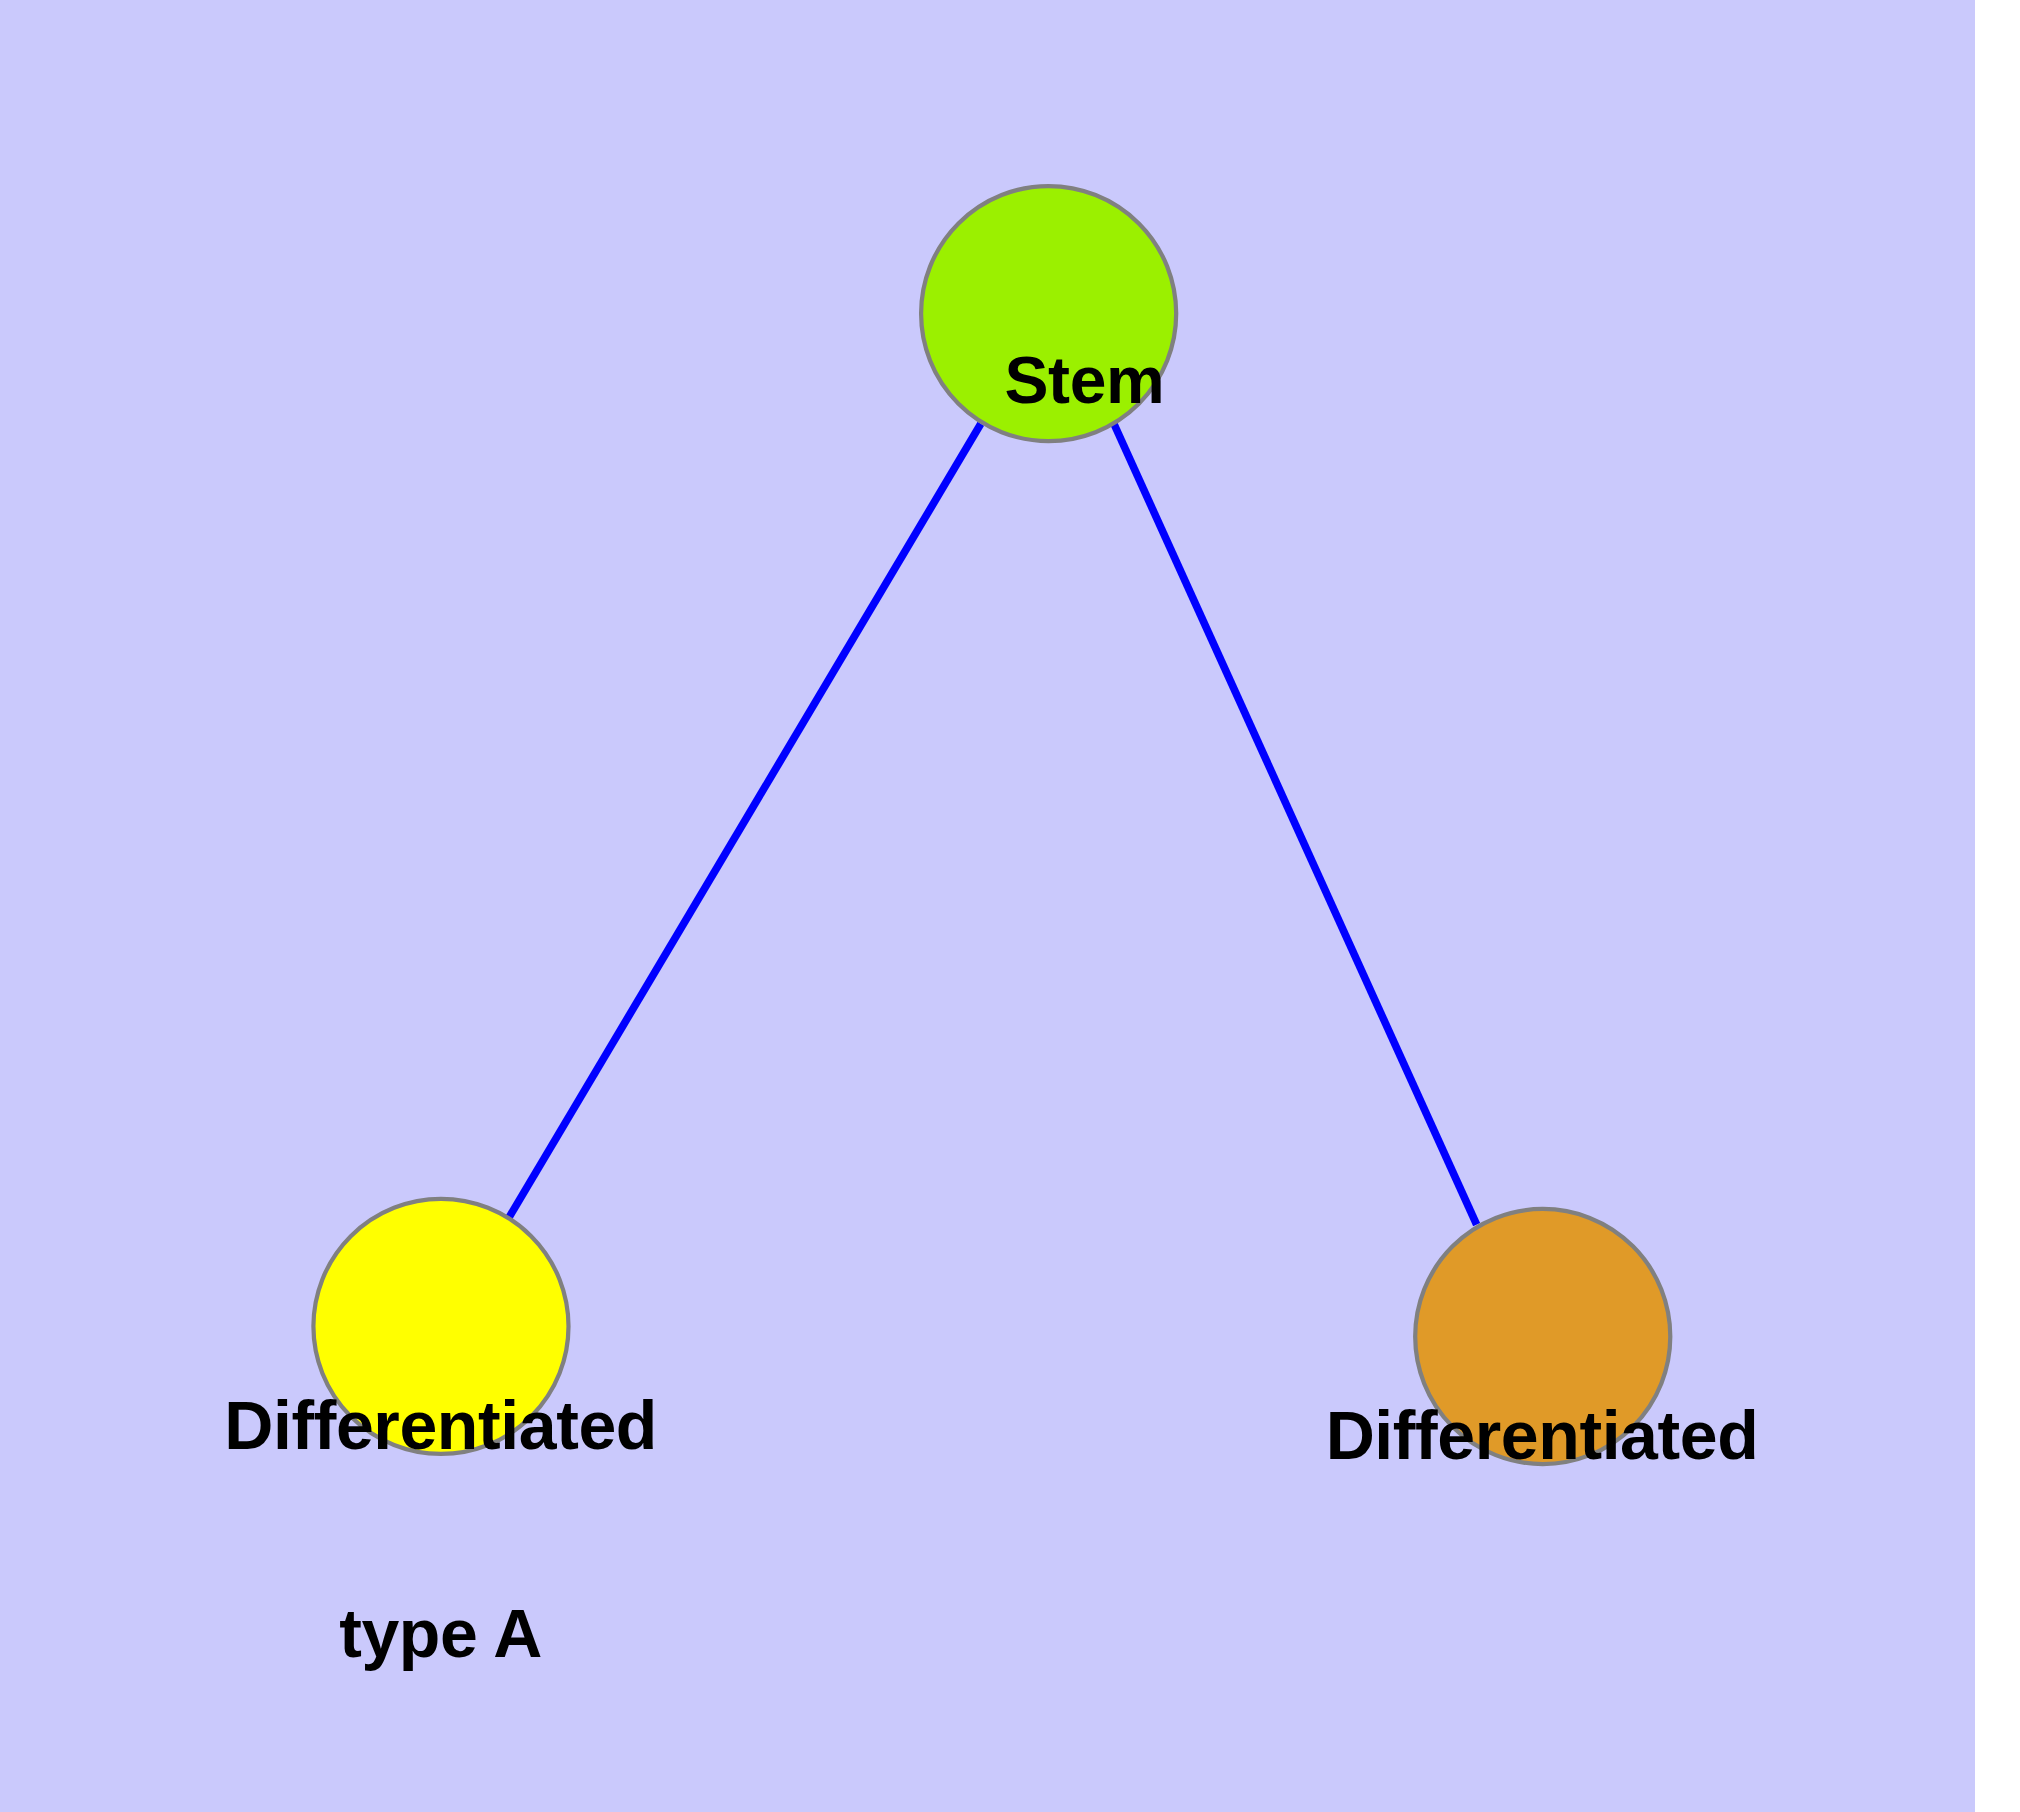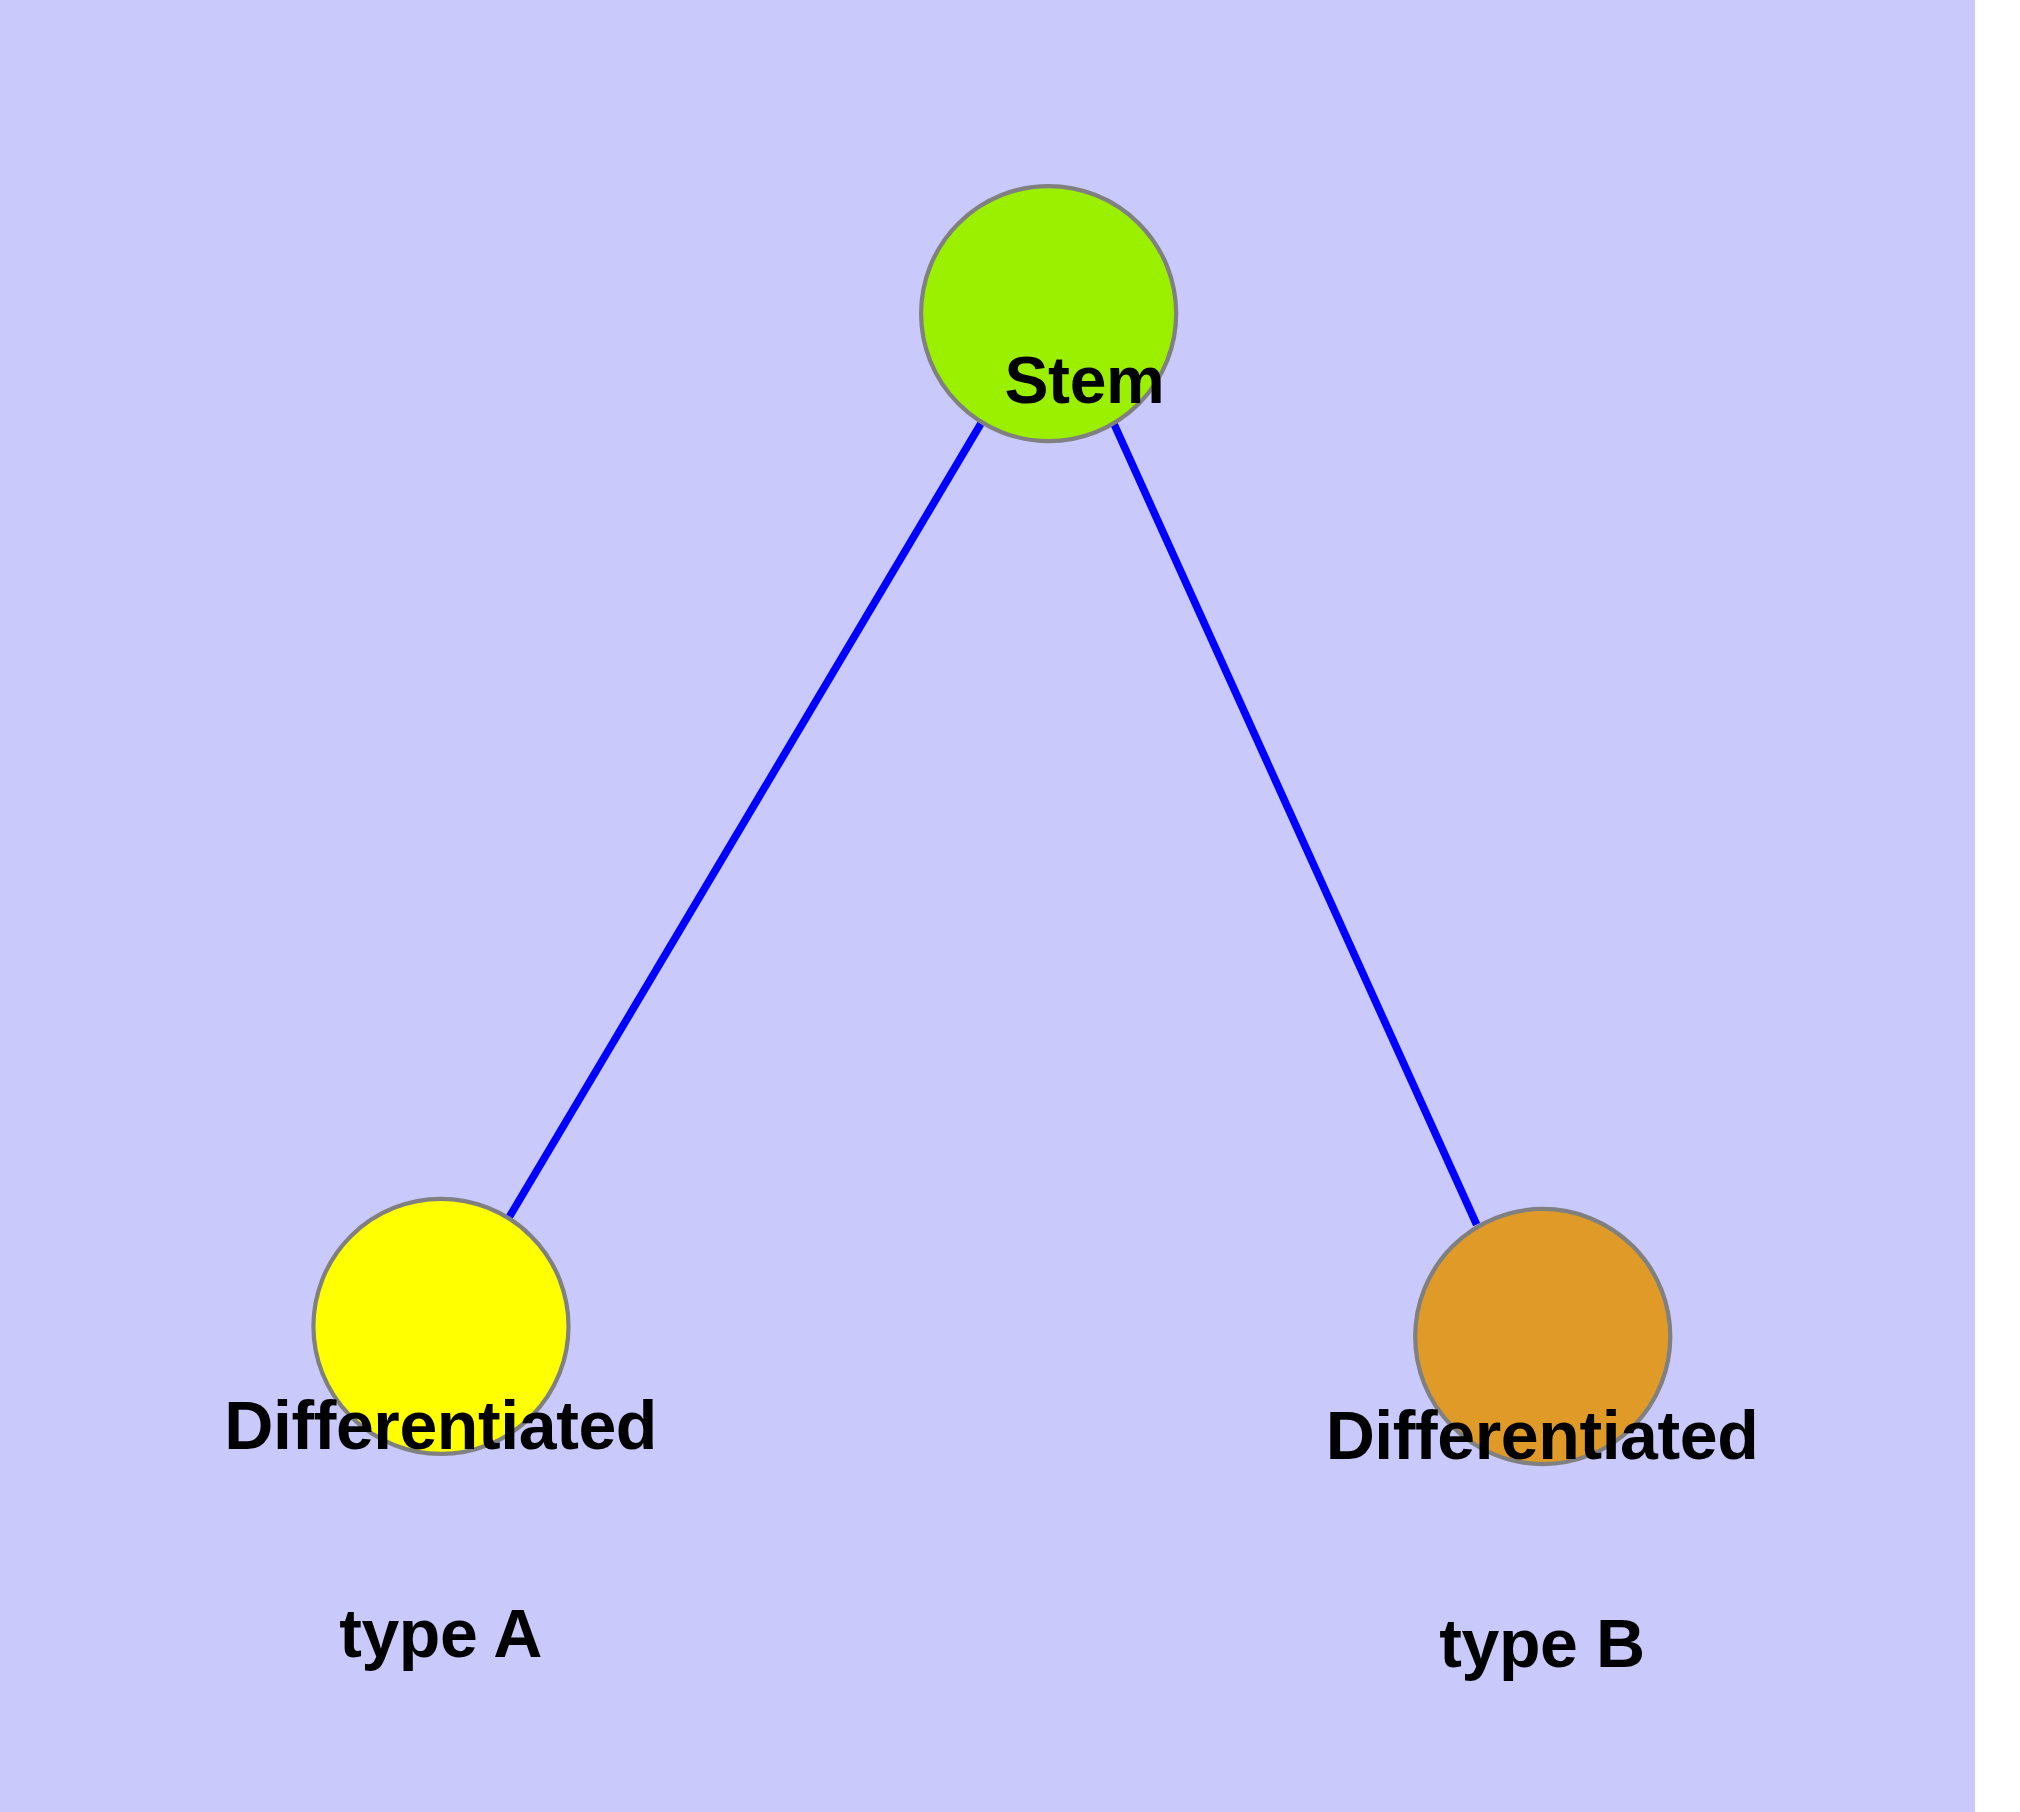--- a/index.html
+++ b/index.html
@@ -84,17 +84,16 @@
     <span>Stem</span>
   </div>
 
   <div class="node-label" id="label-diff-a">
     <div>Differentiated</div>
     <div>type A</div>
   </div>
 
   <div class="node-label" id="label-diff-b">
     <div>Differentiated</div>
-    <div>type B</div>
   </div>
 
 </div>
 
 
 </body></html>

